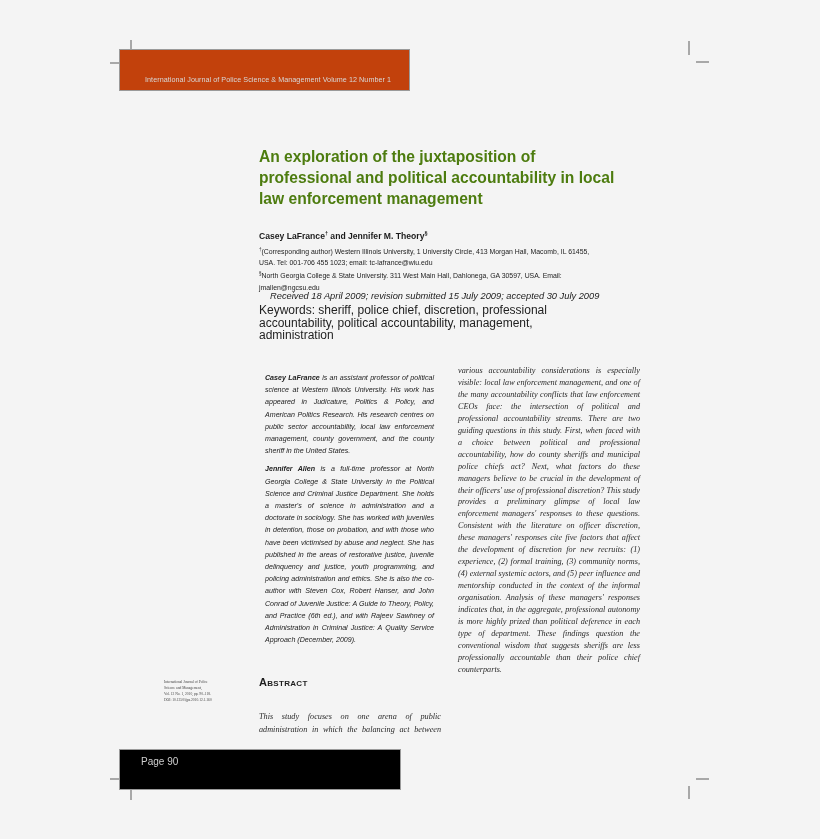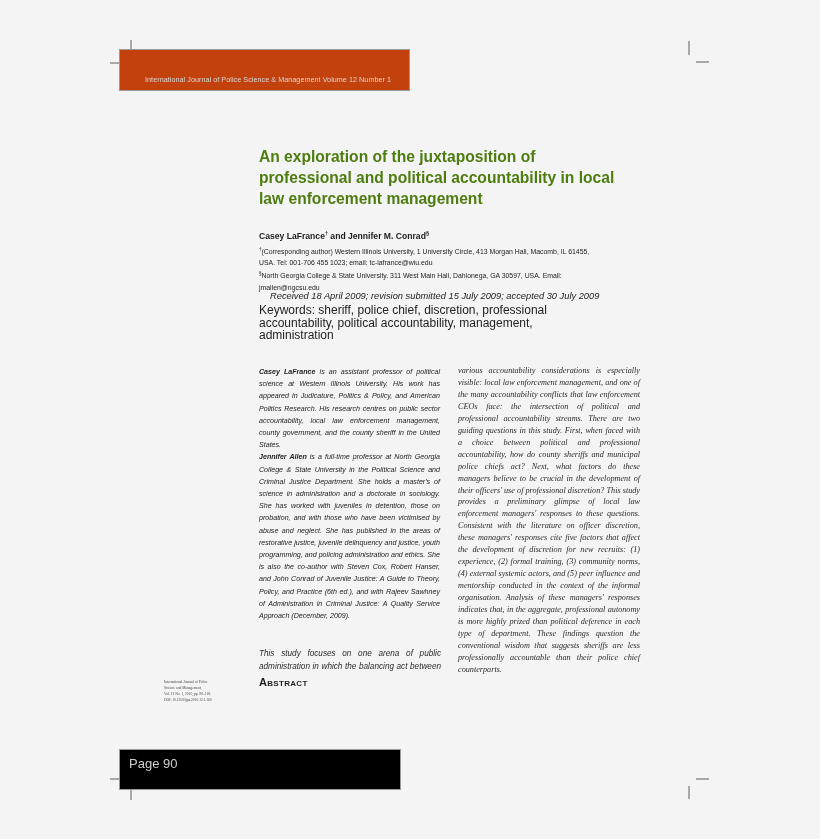--- a/index.html
+++ b/index.html
@@ -45,23 +45,23 @@
       position: absolute;
       left: 120px;
       top: 750px;
       width: 280px;
       height: 39px;
       background: #000;
       box-shadow: 0 0 0 1px #9a9a9a;
     }
     .footer-text {
       position: absolute;
-      left: 9px;
+      left: 21px;
       top: 6px;
-      font-size: 13px;
+      font-size: 10px;
       color: #cfcfcf;
       white-space: nowrap;
     }
 
     .title {
       position: absolute;
       left: 259px;
       top: 146px;
       width: 360px;
       font-size: 15.6px;
@@ -114,21 +114,21 @@
       position: absolute;
       left: 259px;
       top: 366px;
       width: 181px;
       font-size: 7.1px;
       font-style: italic;
       line-height: 12.2px;
       text-align: justify;
       color: #222;
     }
-    .bio-col p { margin: 0; }
+    .bio-col p { margin: 6px; }
     .bio-col b { font-weight: bold; }
 
     .abstract-col {
       position: absolute;
       left: 458px;
       top: 365px;
       width: 182px;
       font-family: Liberation Serif, serif;
       font-size: 8.2px;
       font-style: italic;
@@ -144,23 +144,23 @@
       top: 676px;
       font-size: 11px;
       font-weight: bold;
       letter-spacing: 0.3px;
       color: #1d1d1d;
       font-variant: small-caps;
     }
     .abstract-start {
       position: absolute;
       left: 259px;
-      top: 648px;
+      top: 711px;
       width: 182px;
-      font-family: Liberation Sans, sans-serif;
+      font-family: Liberation Serif, serif;
       font-size: 8.2px;
       font-style: italic;
       line-height: 12.5px;
       text-align: justify;
       text-align-last: justify;
       color: #2a2a2a;
     }
 
     .citation {
       position: absolute;
@@ -185,21 +185,21 @@
 <div class="crop h" style="left:696px; top:778px; width:13px;"></div>
 <div class="crop v" style="left:688px; top:786px; height:13px;"></div>
 
 <div class="header-bar">
   <div class="header-text">International Journal of Police Science &amp; Management Volume 12 Number 1</div>
 </div>
 
 <h1 class="title">An exploration of the juxtaposition of professional and political accountability in local law enforcement management</h1>
 
 <div class="authors">
-  <span>Casey LaFrance</span><sup>†</sup><span> and </span><span>Jennifer M. Conrad</span><sup>§</sup>
+  <span>Casey LaFrance</span><sup>†</sup><span> and </span><span>Jennifer M. Theory</span><sup>§</sup>
 </div>
 
 <div class="affils">
   <div><sup>†</sup><span>(Corresponding author) Western Illinois University, 1 University Circle, 413 Morgan Hall, Macomb, IL 61455, USA. Tel: 001-706 455 1023; email: tc-lafrance@wiu.edu</span></div>
   <div><sup>§</sup><span>North Georgia College &amp; State University. 311 West Main Hall, Dahlonega, GA 30597, USA. Email: jmallen@ngcsu.edu</span></div>
 </div>
 
 <div class="received">Received 18 April 2009; revision submitted 15 July 2009; accepted 30 July 2009</div>
 <div class="keywords">Keywords: sheriff, police chief, discretion, professional accountability, political accountability, management, administration</div>
 

